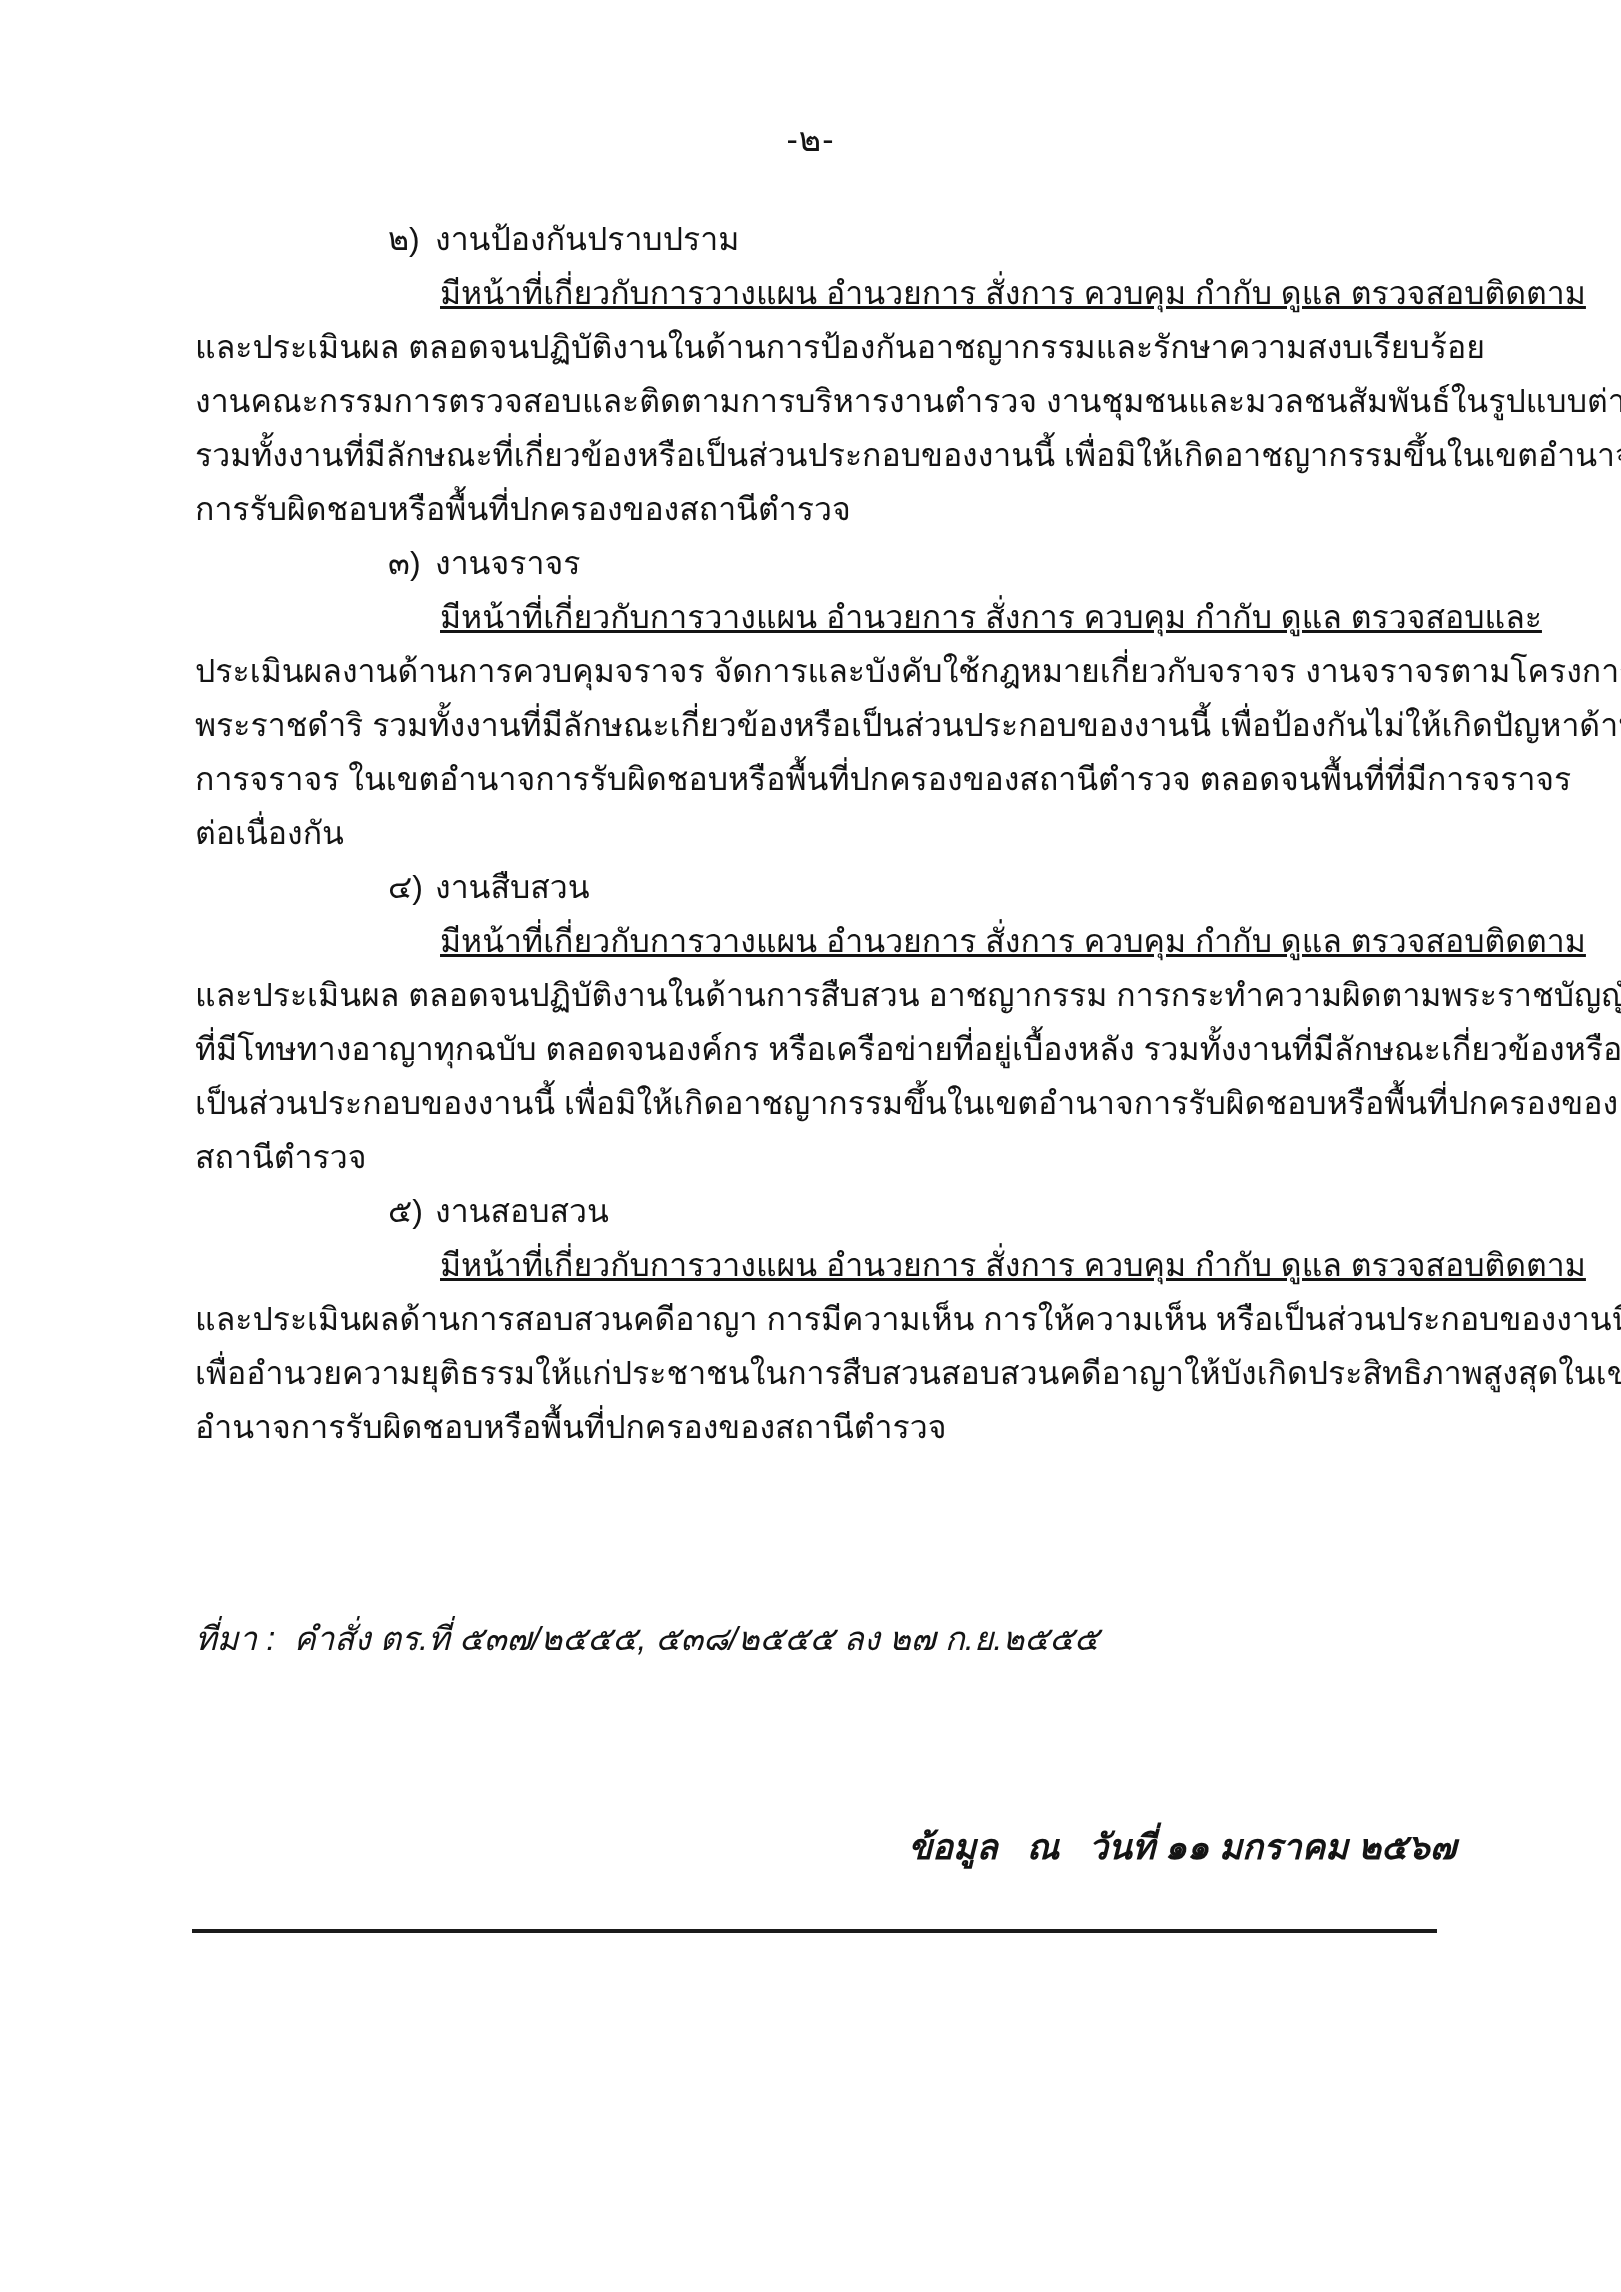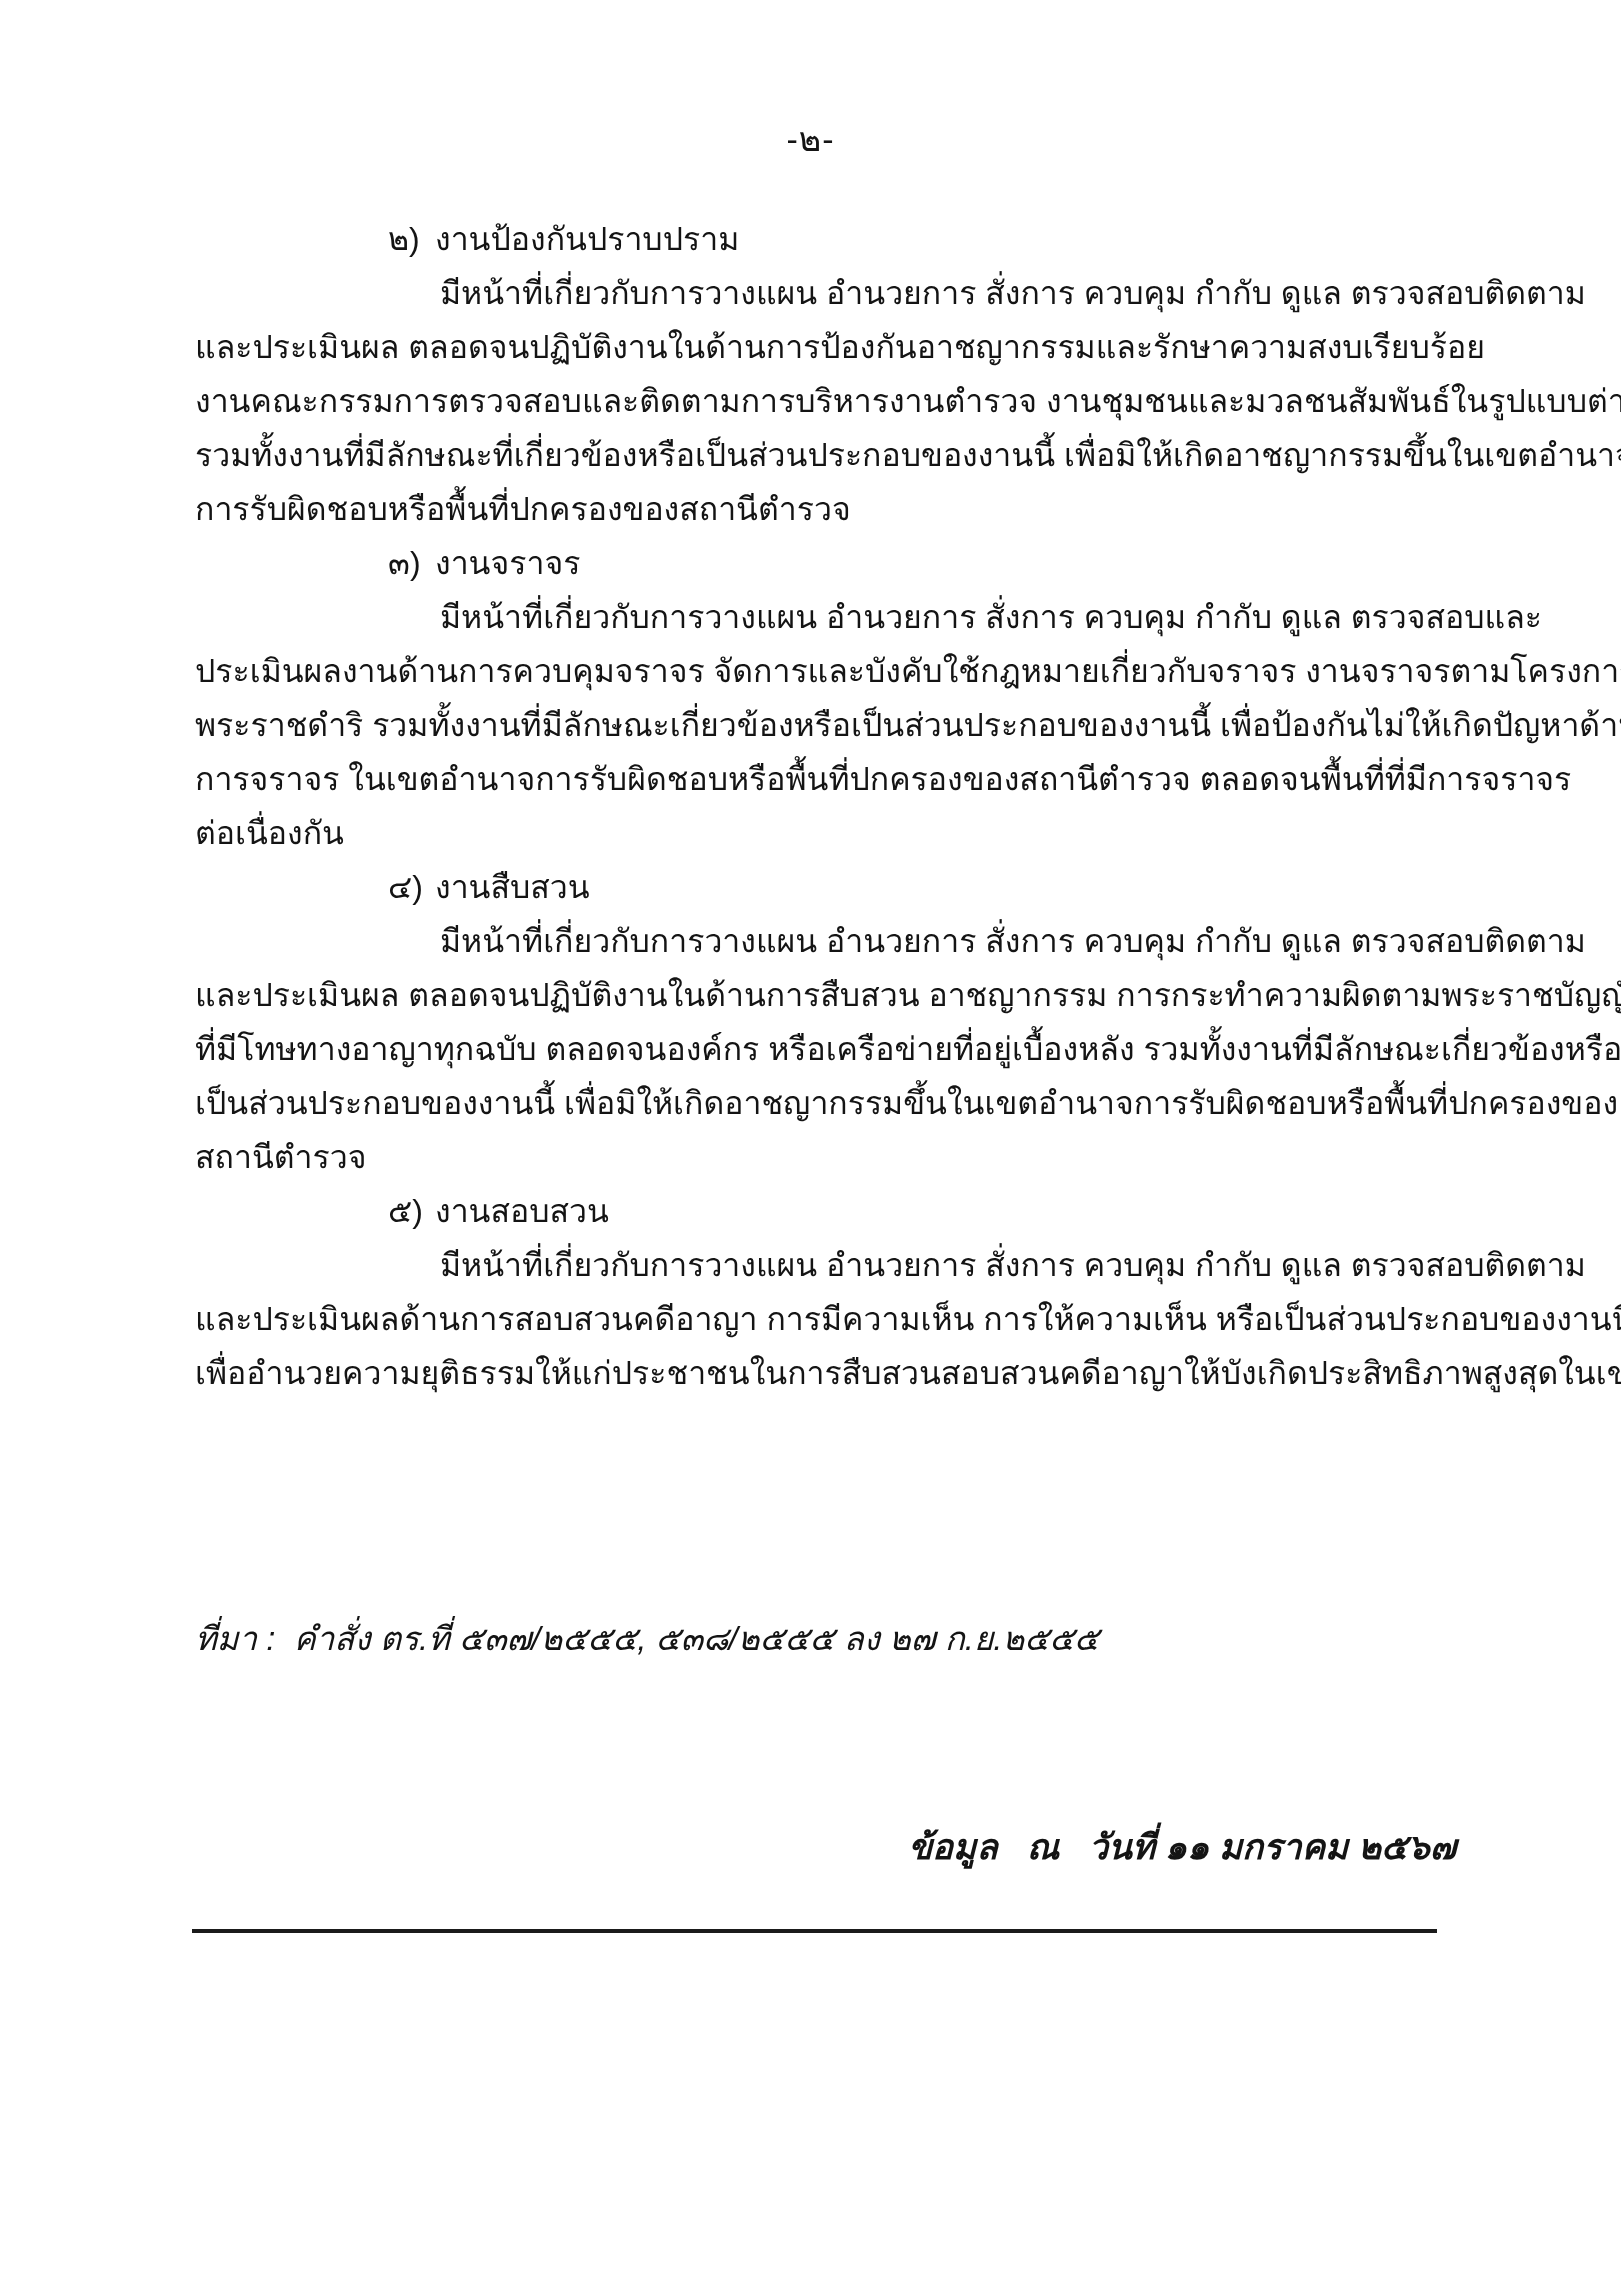--- a/index.html
+++ b/index.html
@@ -17,21 +17,21 @@
     font-size:34px; line-height:43px;
     letter-spacing:0.9px;
   }
   .content {
     position:absolute; left:195px; top:212px; width:1245px;
     font-size:32px; line-height:54px;
   }
   .line { height:54px; white-space:nowrap; }
   .heading { padding-left:193px; }
   .heading .num { display:inline-block; min-width:47px; }
-  .first { padding-left:245px; }
+  .first { padding-left:245px;text-decoration:underline; }
   .source {
     position:absolute; left:195px; top:1612px; width:1245px;
     font-size:33px; line-height:54px;
     font-style:italic;
     white-space:pre;
   }
   .asof {
     position:absolute; left:213px; top:1820px; width:1243px;
     text-align:right;
     font-size:35px; line-height:54px;
@@ -71,20 +71,21 @@
     <div class="line first">มีหน้าที่เกี่ยวกับการวางแผน อำนวยการ สั่งการ ควบคุม กำกับ ดูแล ตรวจสอบติดตาม</div>
     <div class="line">และประเมินผล ตลอดจนปฏิบัติงานในด้านการสืบสวน อาชญากรรม การกระทำความผิดตามพระราชบัญญัติ</div>
     <div class="line">ที่มีโทษทางอาญาทุกฉบับ ตลอดจนองค์กร หรือเครือข่ายที่อยู่เบื้องหลัง รวมทั้งงานที่มีลักษณะเกี่ยวข้องหรือ</div>
     <div class="line">เป็นส่วนประกอบของงานนี้ เพื่อมิให้เกิดอาชญากรรมขึ้นในเขตอำนาจการรับผิดชอบหรือพื้นที่ปกครองของ</div>
     <div class="line">สถานีตำรวจ</div>
 
     <div class="line heading"><span class="num">๕)</span><span>งานสอบสวน</span></div>
     <div class="line first">มีหน้าที่เกี่ยวกับการวางแผน อำนวยการ สั่งการ ควบคุม กำกับ ดูแล ตรวจสอบติดตาม</div>
     <div class="line">และประเมินผลด้านการสอบสวนคดีอาญา การมีความเห็น การให้ความเห็น หรือเป็นส่วนประกอบของงานนี้</div>
     <div class="line">เพื่ออำนวยความยุติธรรมให้แก่ประชาชนในการสืบสวนสอบสวนคดีอาญาให้บังเกิดประสิทธิภาพสูงสุดในเขต</div>
+    <div class="line">อำนาจการรับผิดชอบหรือพื้นที่ปกครองของสถานีตำรวจ</div>
 
   </div>
 
   <div class="source">ที่มา :  คำสั่ง ตร.ที่ ๕๓๗/๒๕๕๕, ๕๓๘/๒๕๕๕ ลง ๒๗ ก.ย.๒๕๕๕</div>
 
   <div class="asof">ข้อมูล   ณ   วันที่ ๑๑ มกราคม ๒๕๖๗</div>
 
   <div class="rule"></div>
 
 </div>

